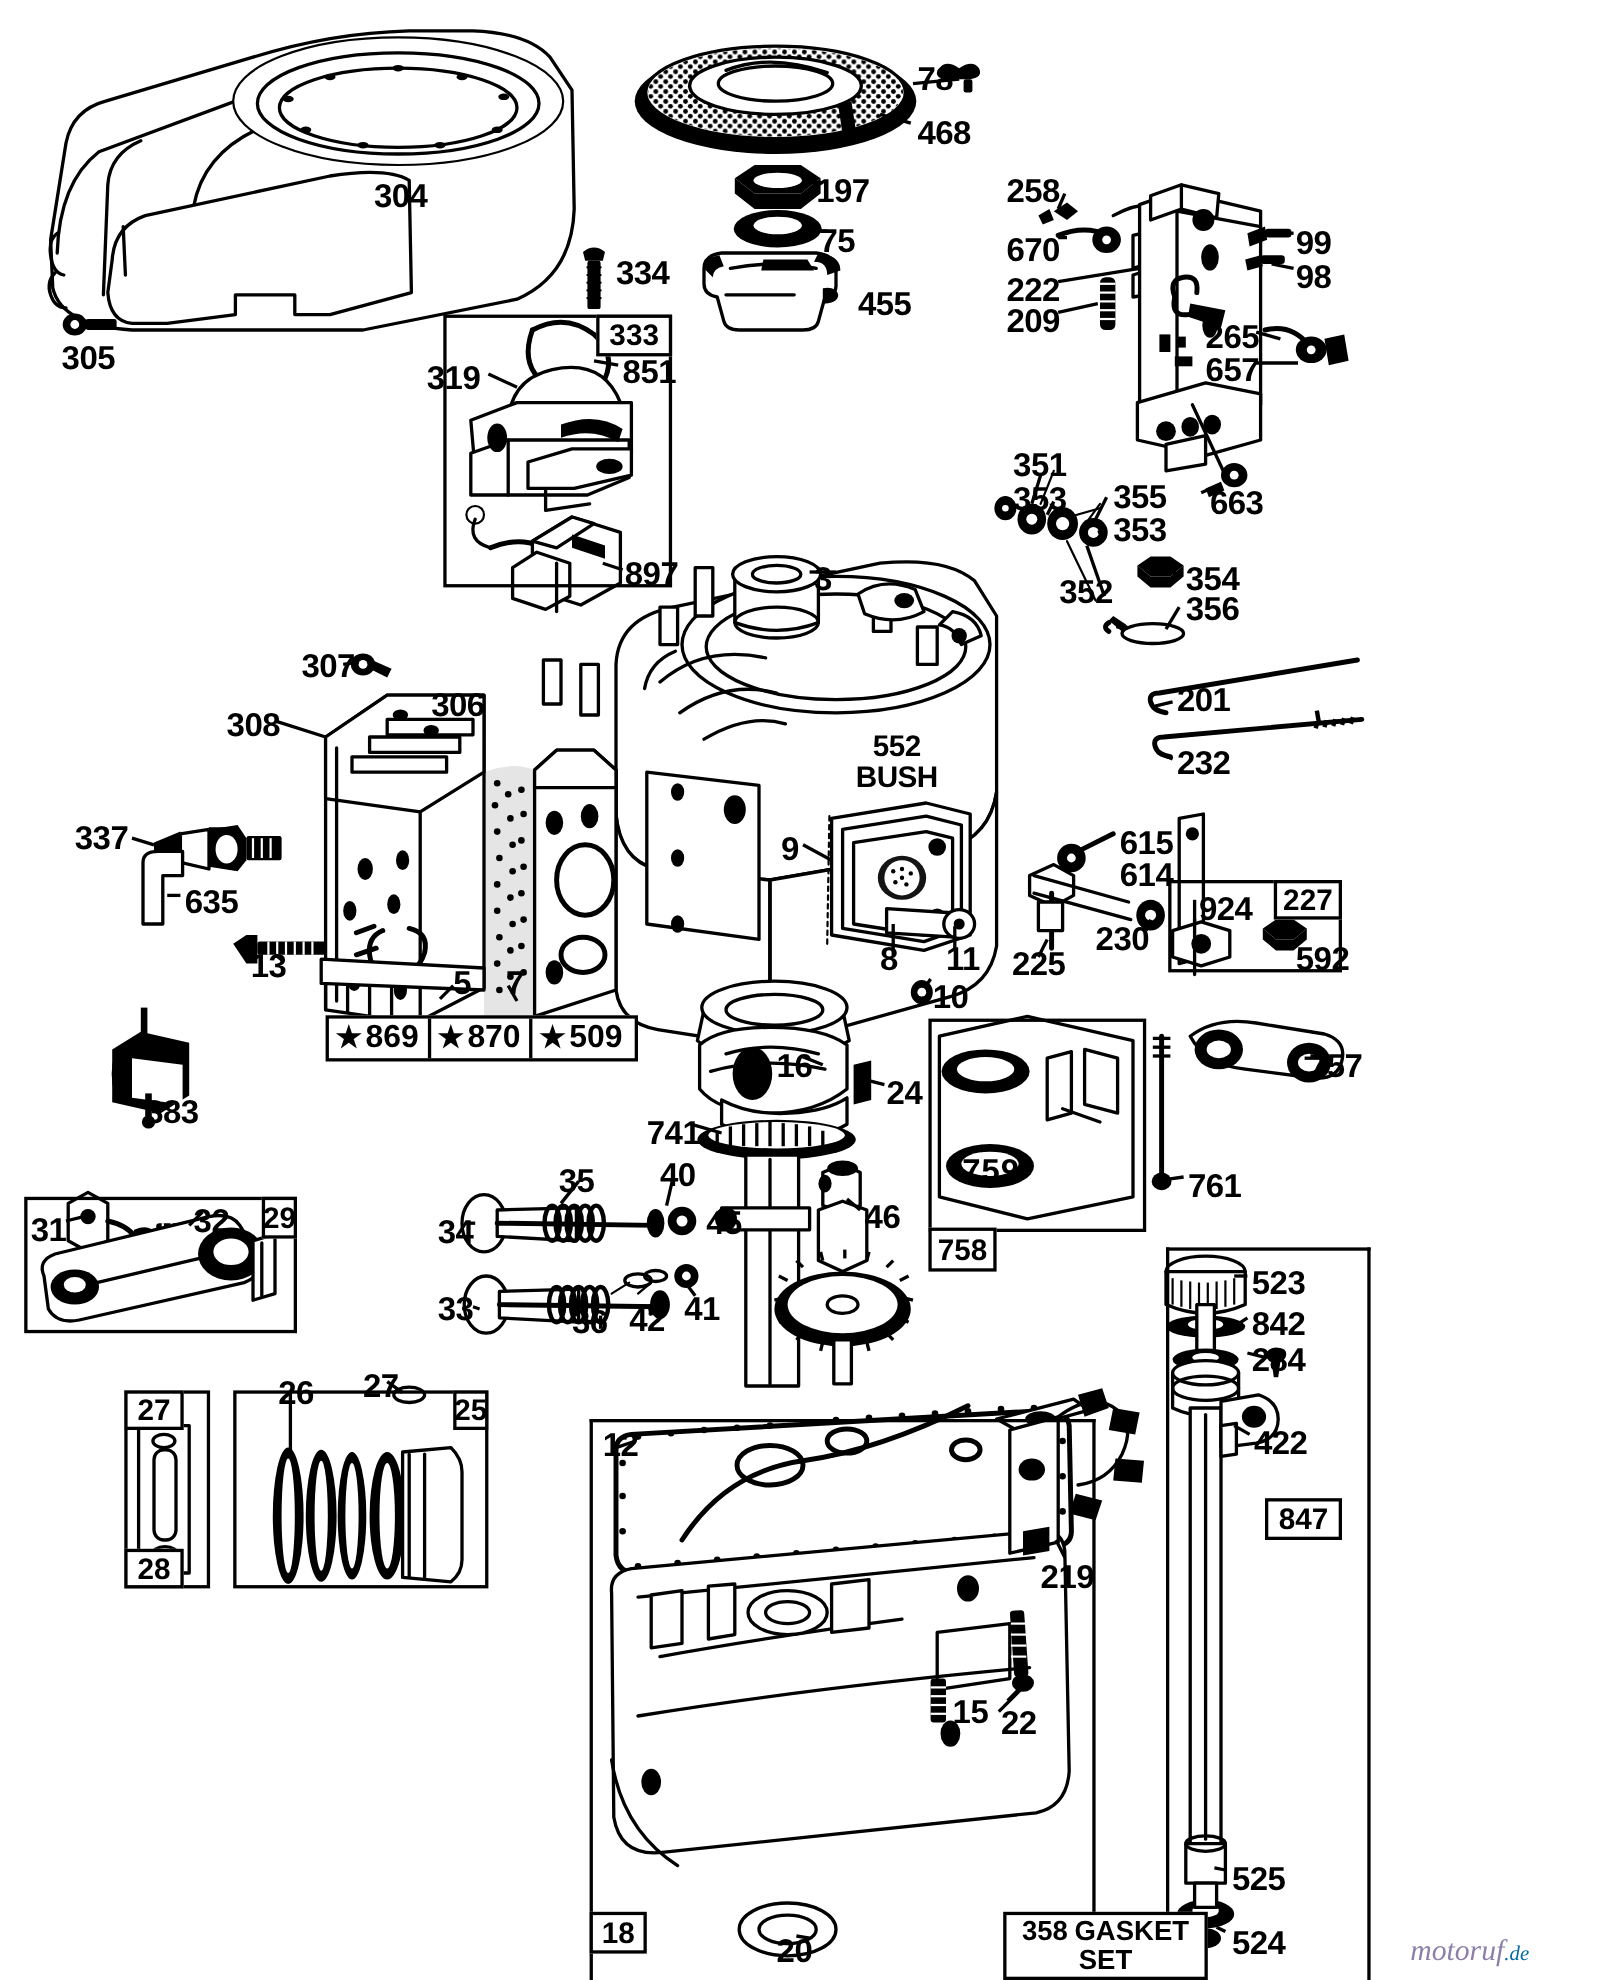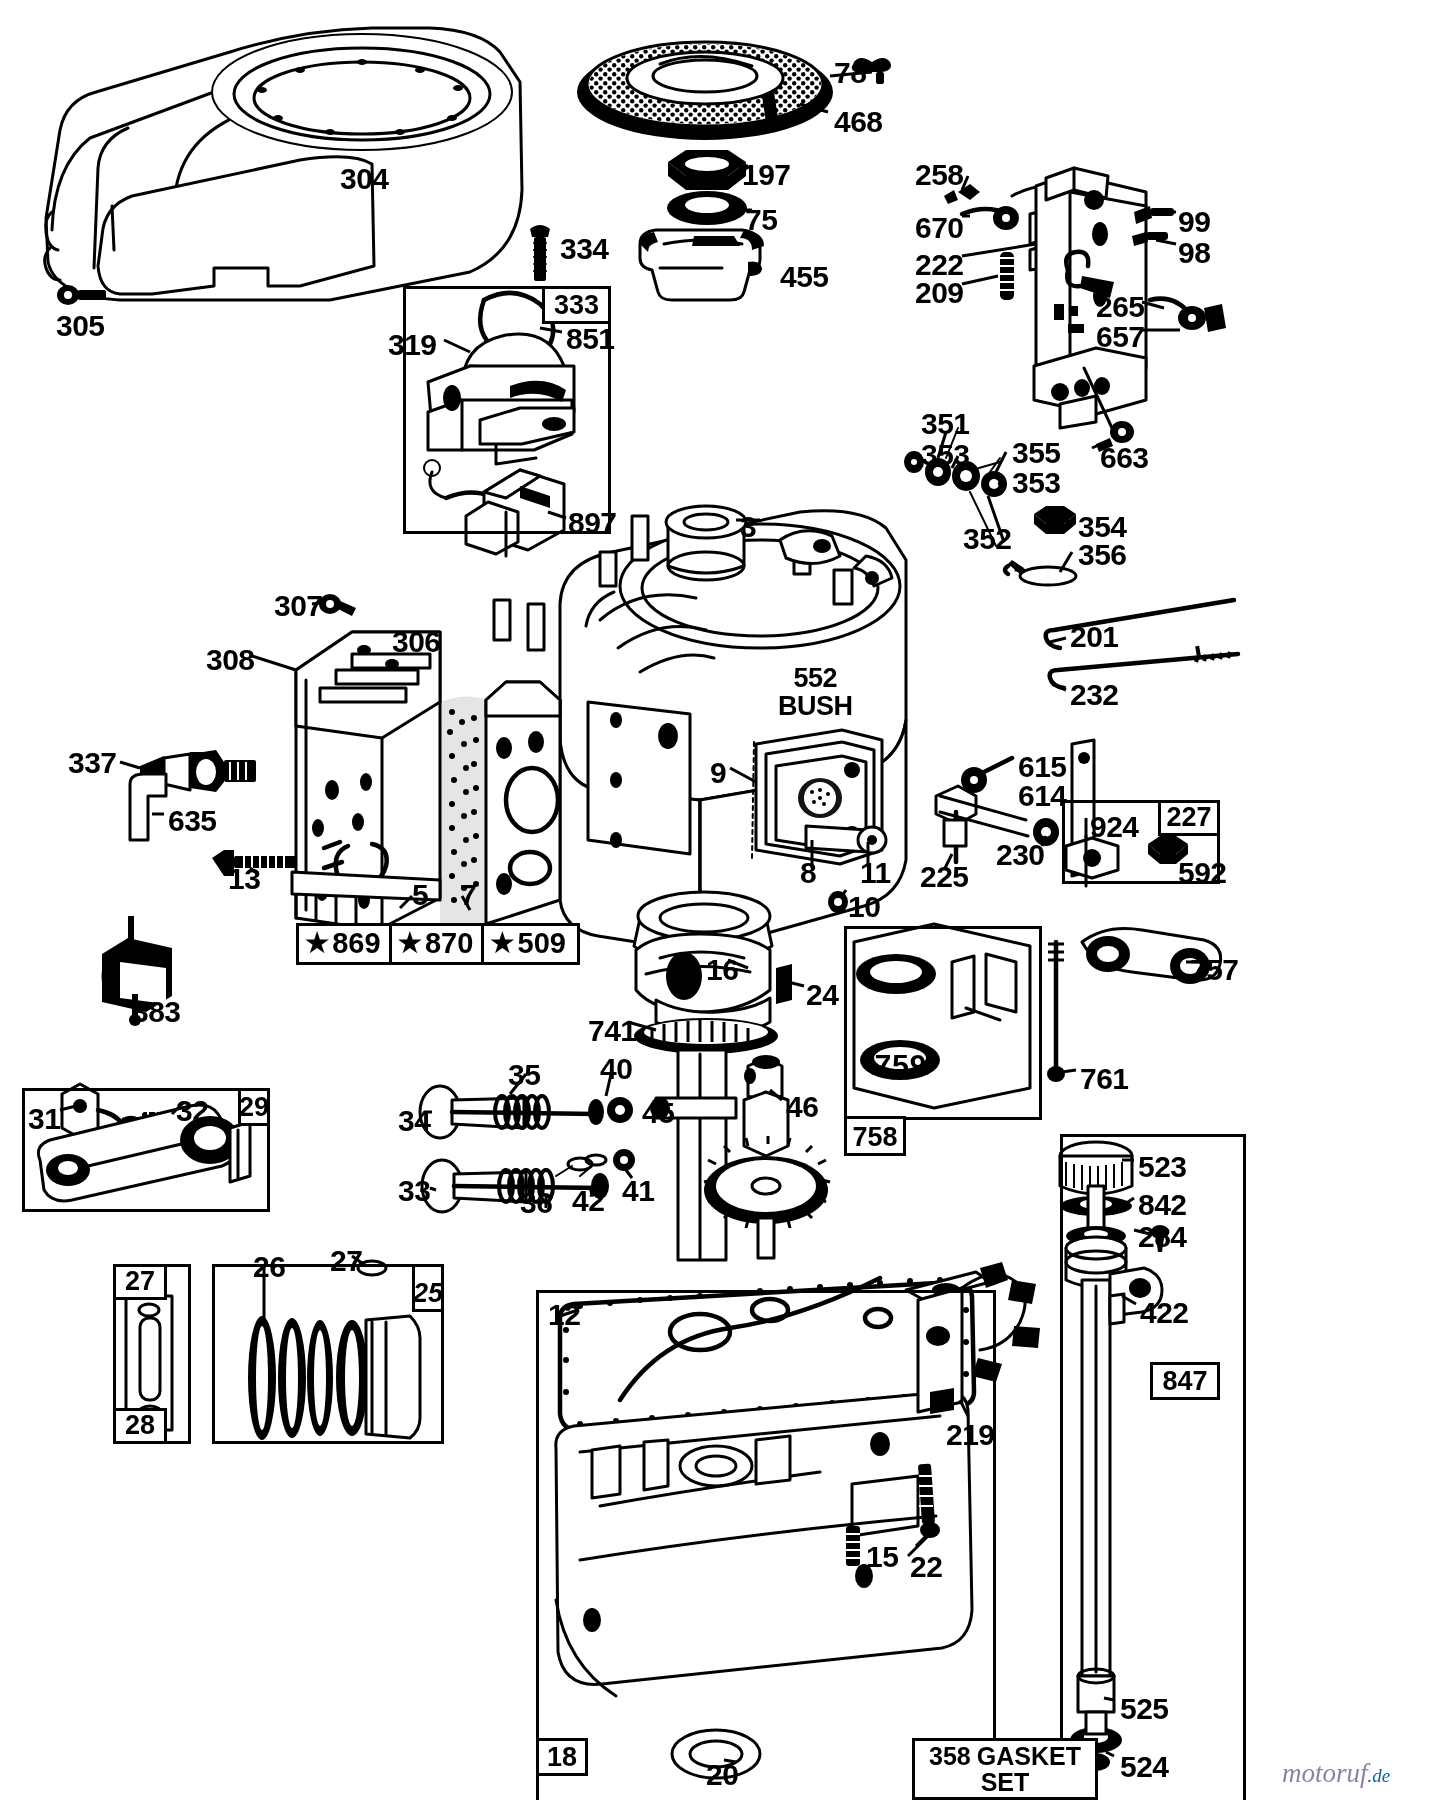--- a/index.html
+++ b/index.html
@@ -17,21 +17,21 @@
     letter-spacing:-0.5px;
     white-space:nowrap;
     -webkit-font-smoothing:none;
   }
   .lbl.bush{font-size:27px;line-height:1.05;text-align:center;}
   .leadv{position:absolute;background:#000;width:3px;}
 
   
   .box{position:absolute;border:3px solid #000;box-sizing:border-box;background:transparent;}
   .boxtag{position:absolute;border:3px solid #000;box-sizing:border-box;background:#fff;
-          font-weight:bold;font-size:27px;display:flex;align-items:flex-end;justify-content:center;}
+          font-weight:bold;font-size:27px;display:flex;align-items:center;justify-content:center;}
 
   
   .startable{position:absolute;display:flex;border:3px solid #000;box-sizing:border-box;background:#fff;}
   .startable .cell{border-right:3px solid #000;padding:1px 10px 3px 6px;display:flex;align-items:center;
                    font-weight:bold;font-size:29px;gap:3px;box-sizing:border-box;}
   .startable .cell:last-child{border-right:none;}
   .star{font-size:27px;line-height:1;}
 
   
   .foot{position:absolute;font-weight:bold;font-size:31px;color:#000;}
@@ -903,21 +903,21 @@
 <div class="boxtag" style="left:542px;top:286px;width:69px;height:38px;">
   <span>333</span>
 </div>
 
 <div class="box" style="left:22px;top:1088px;width:248px;height:124px;"></div>
 <div class="boxtag" style="left:238px;top:1088px;width:32px;height:38px;">
   <span>29</span>
 </div>
 
 <div class="box" style="left:212px;top:1264px;width:232px;height:180px;"></div>
-<div class="boxtag" style="left:412px;top:1264px;width:32px;height:48px;font-style:italic;">
+<div class="boxtag" style="left:412px;top:1264px;width:32px;height:36px;">
   <span>25</span>
 </div>
 
 <div class="box" style="left:113px;top:1264px;width:78px;height:180px;"></div>
 <div class="boxtag" style="left:113px;top:1264px;width:54px;height:36px;">
   <span>27</span>
 </div>
 <div class="boxtag" style="left:113px;top:1408px;width:54px;height:36px;">
   <span>28</span>
 </div>

